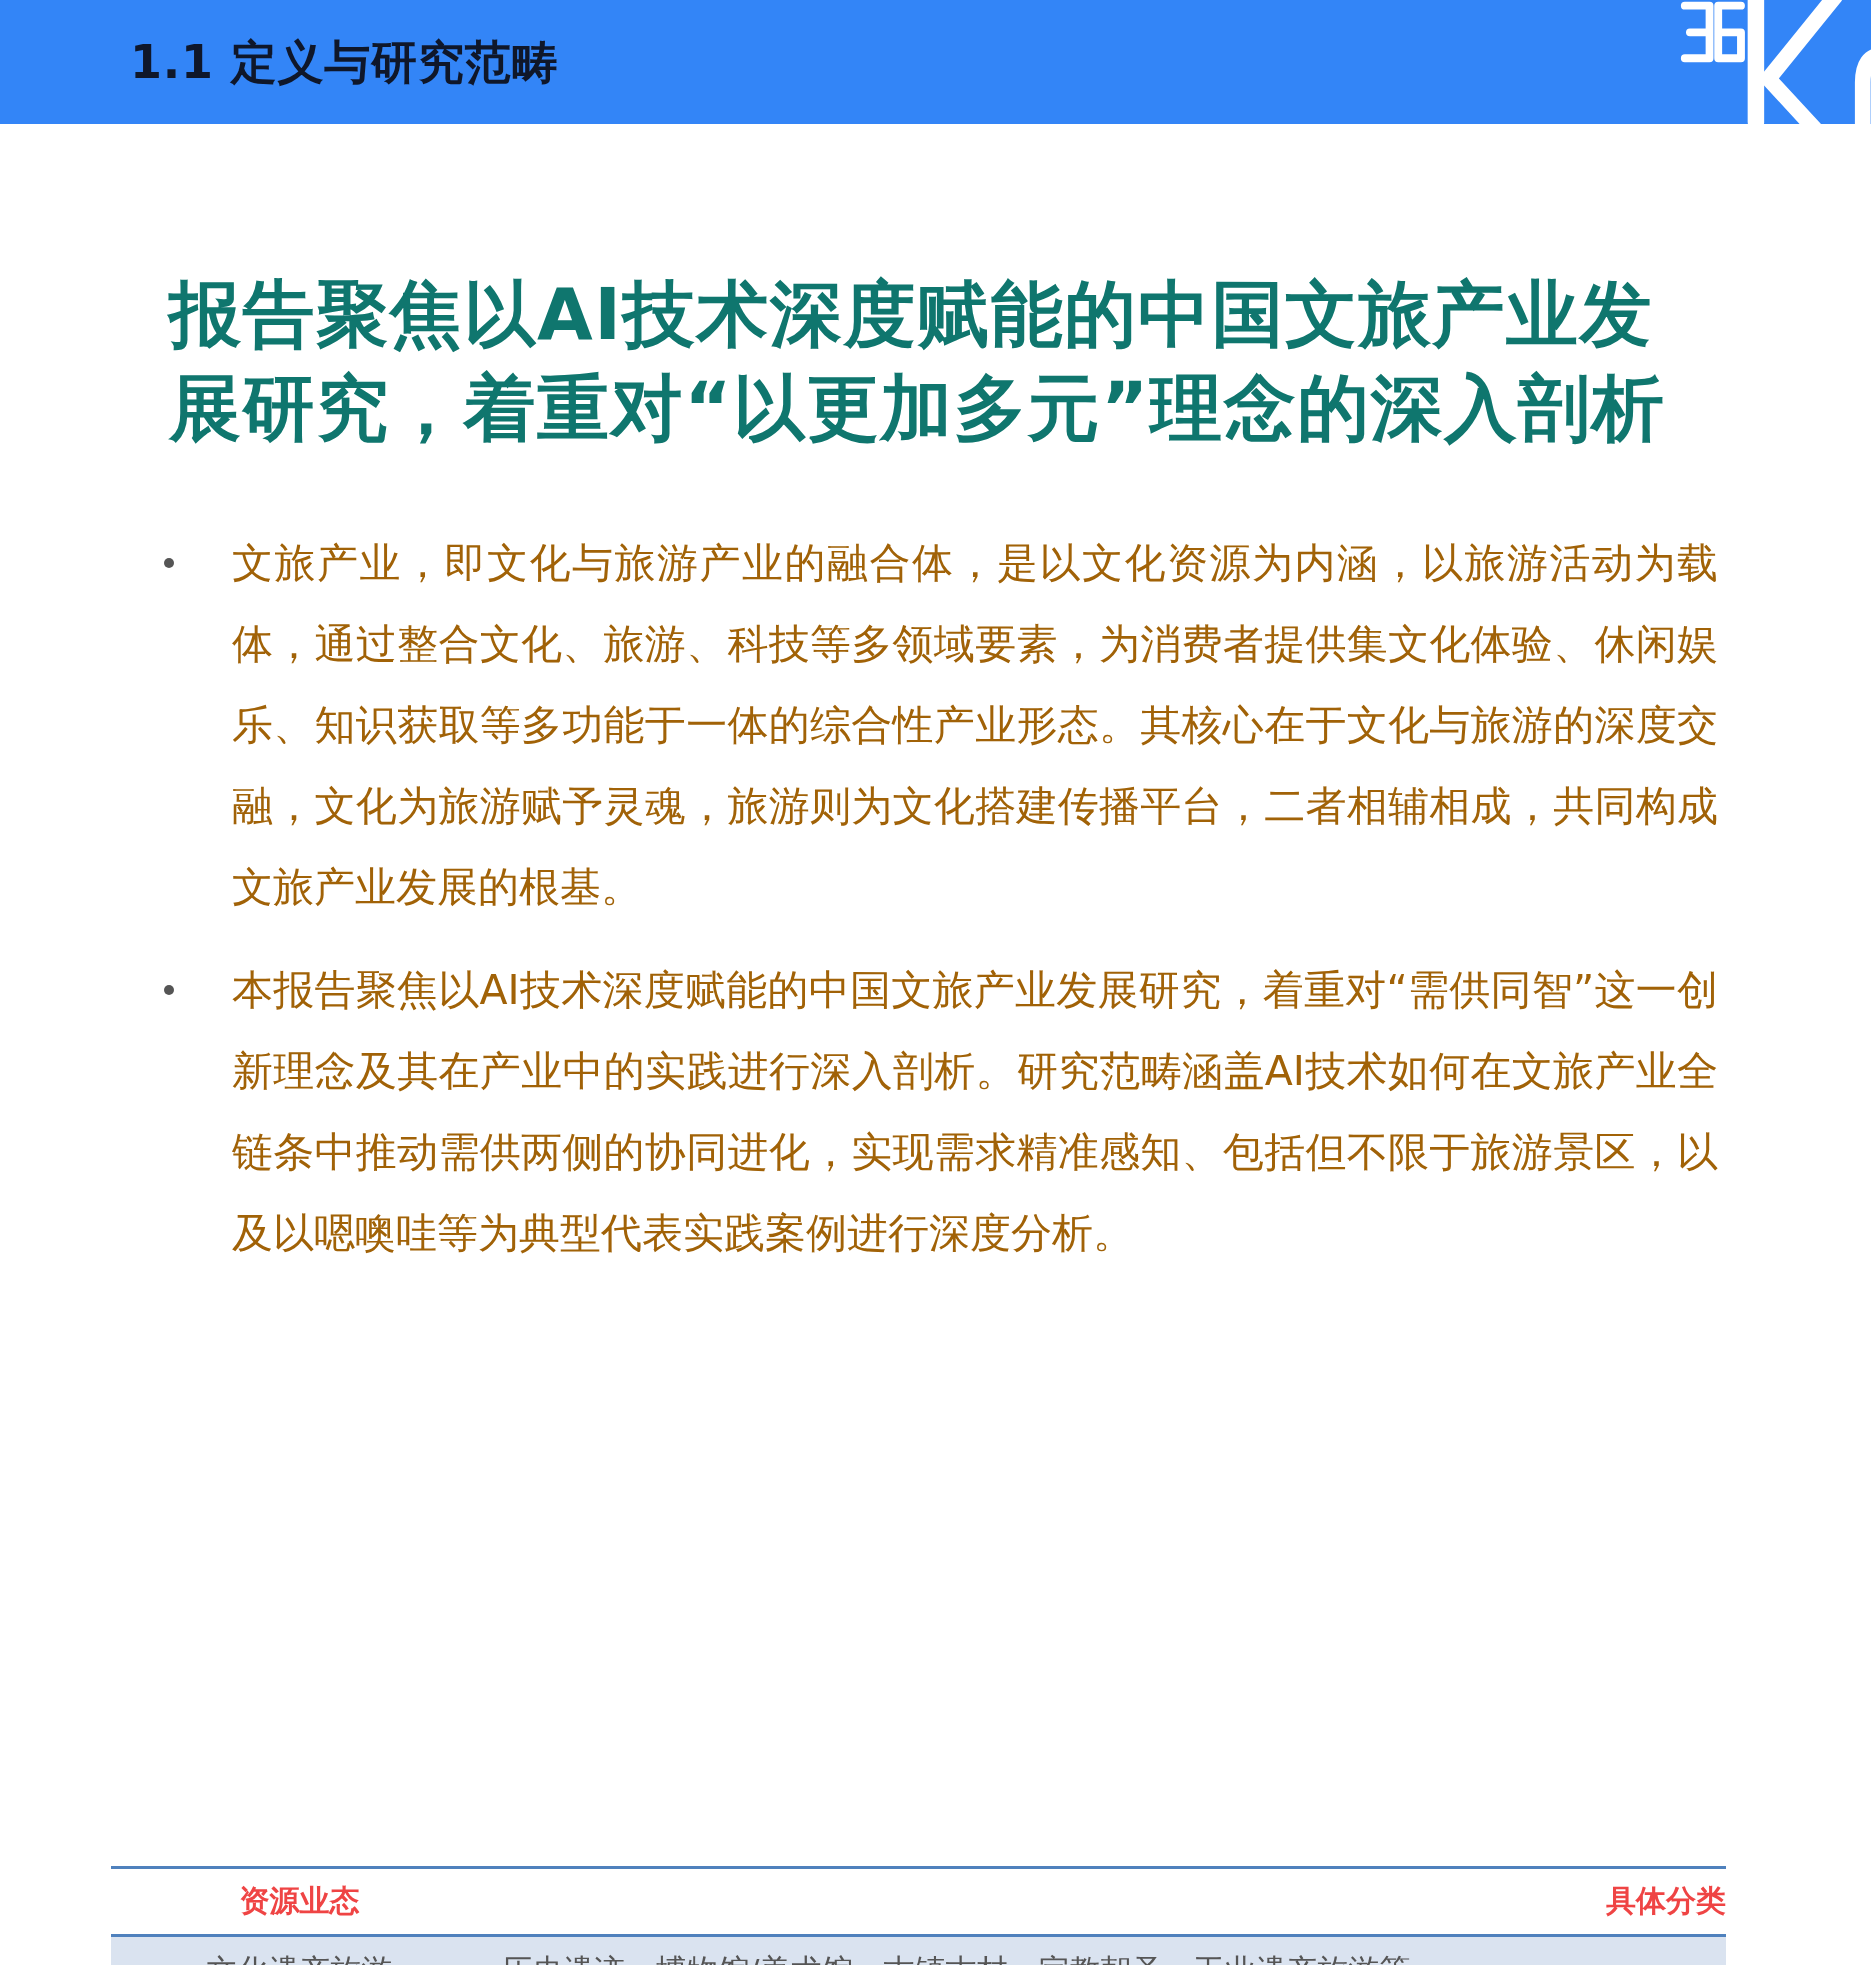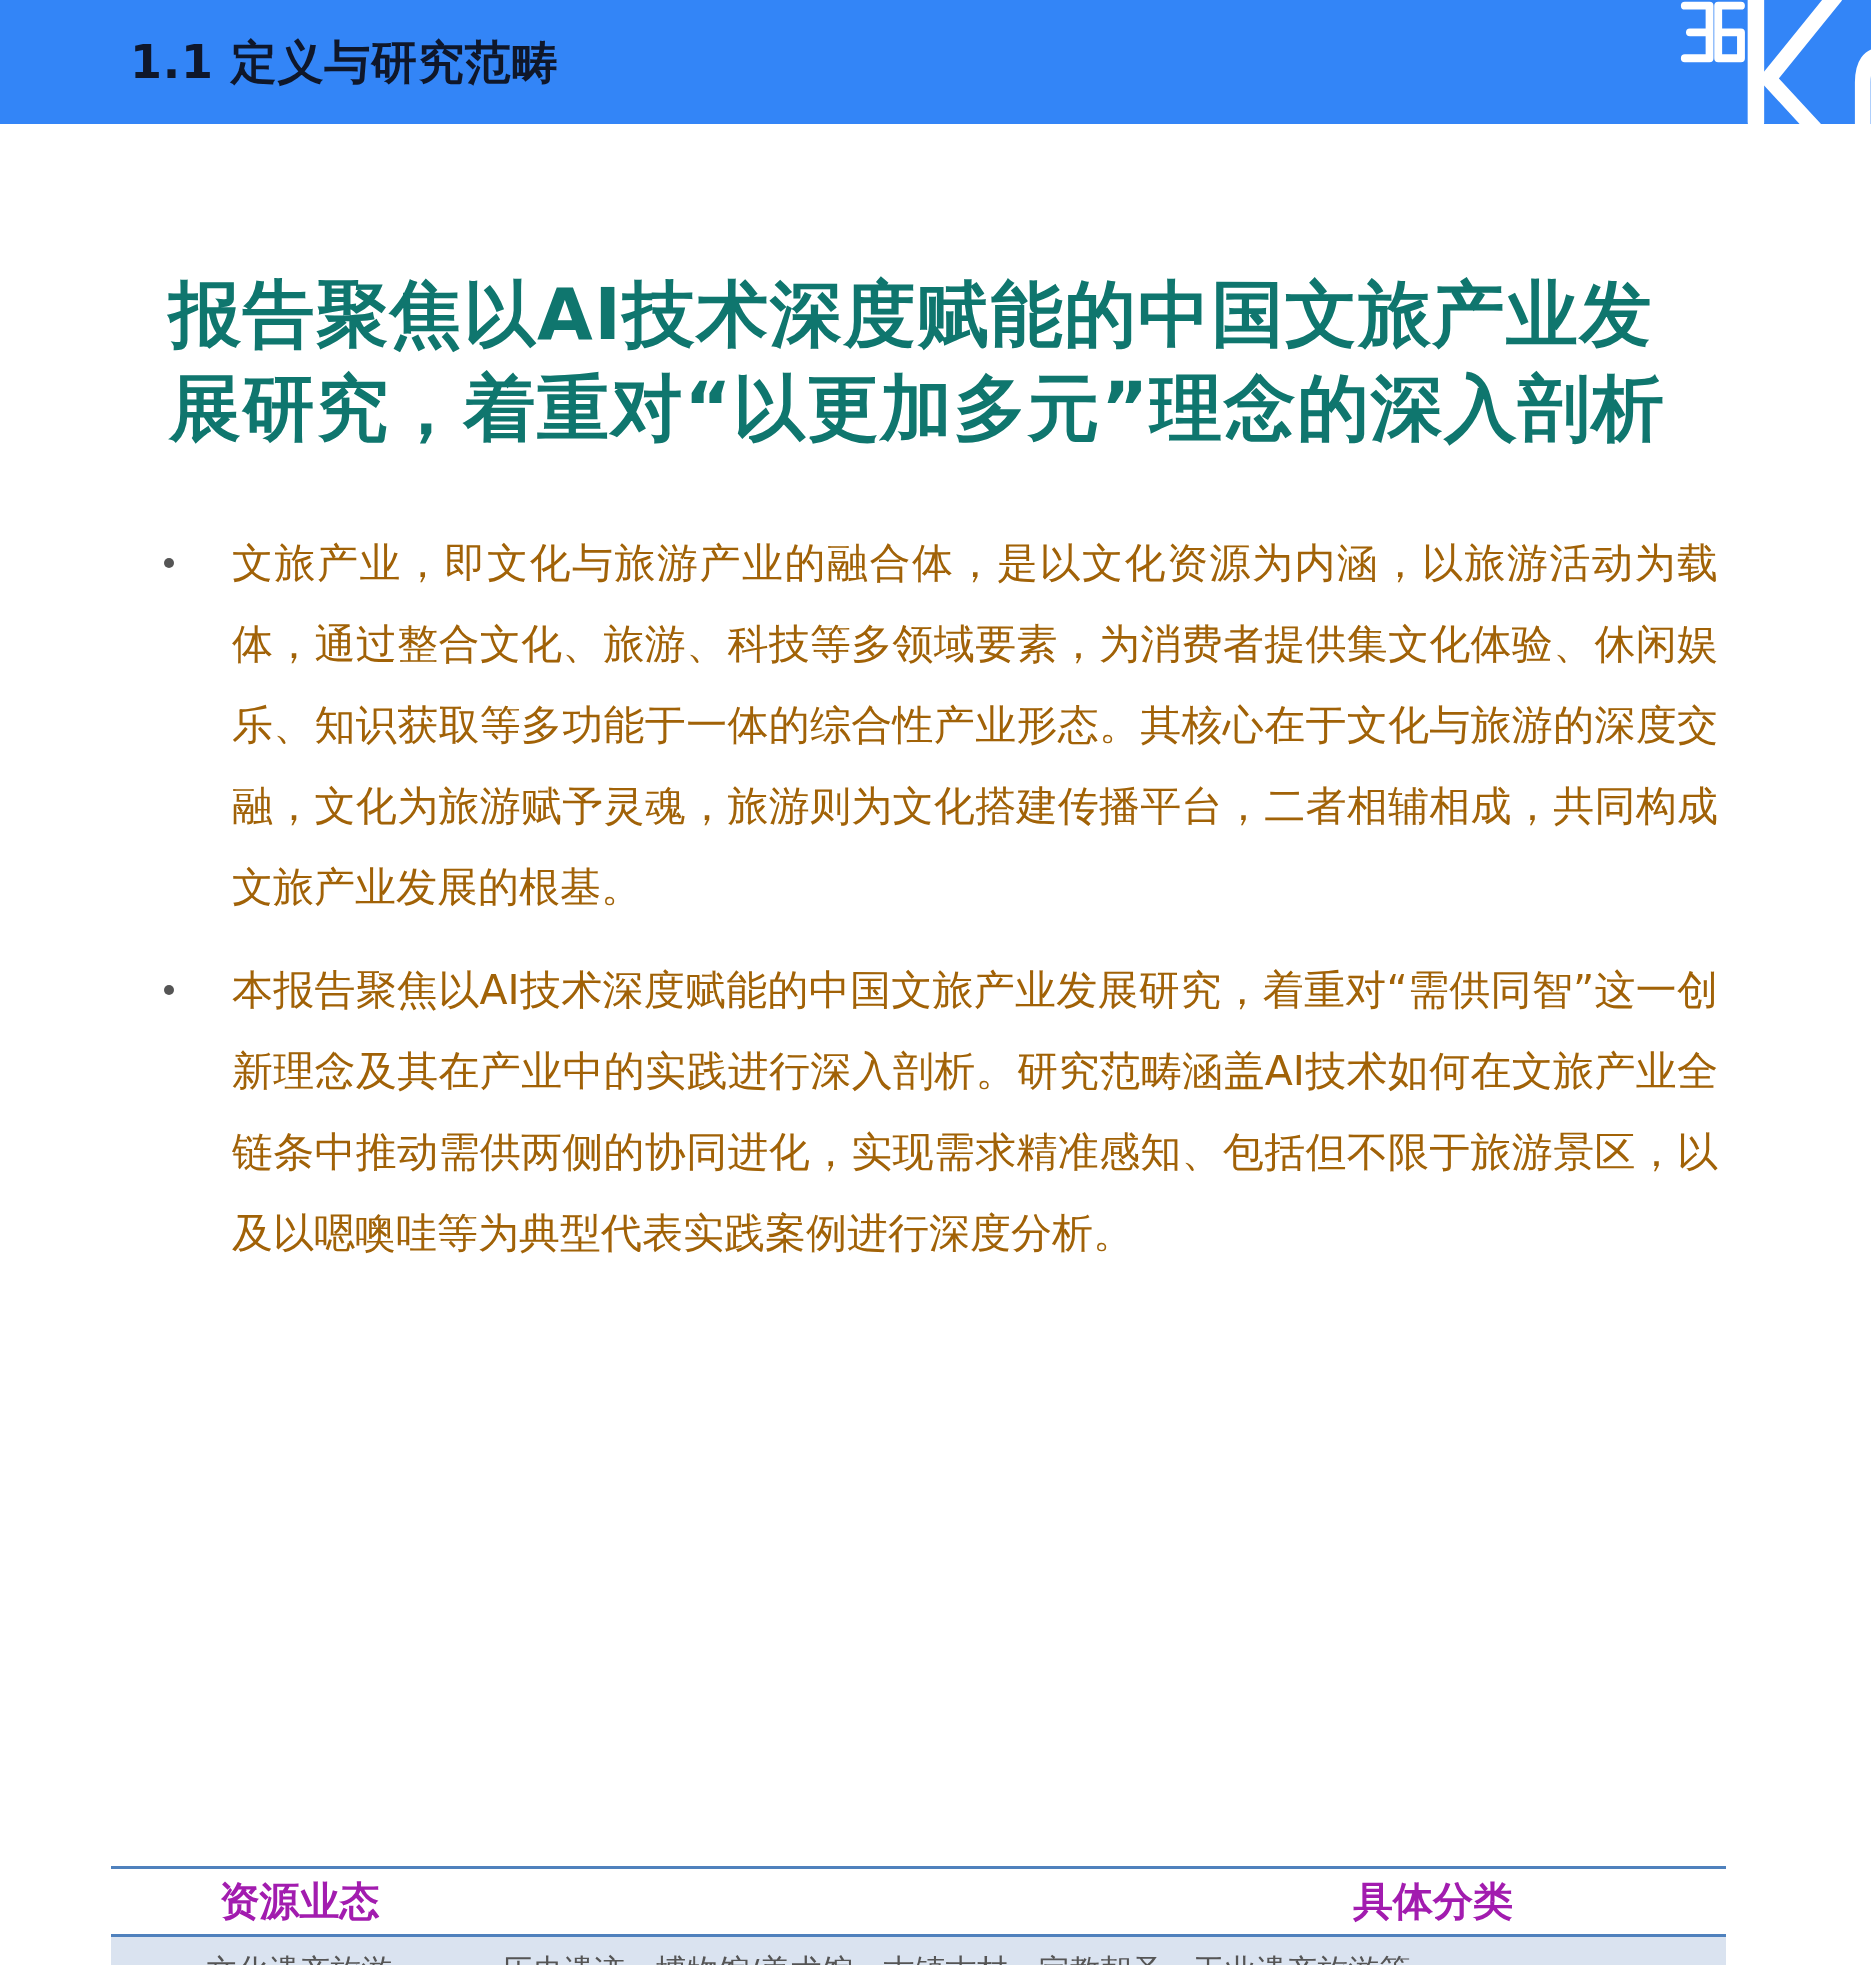--- a/index.html
+++ b/index.html
@@ -41,25 +41,25 @@
   .bullet .text { display: block; width: 1486px; text-align: justify; }
   .table {
     position: absolute; left: 111px; top: 1866px; width: 1615px;
     border-top: 3.1px solid #4f81bd; border-bottom: 3.1px solid #4f81bd;
   }
   .thead {
     display: flex; height: 65px; align-items: center;
     border-bottom: 3.1px solid #4f81bd;
   }
   .th {
-    font-size: 40px; font-weight: bold; color: #a21caf; text-align: center;
+    font-size: 30px; font-weight: bold; color: #ef4444; text-align: center;
   }
   .col1 { width: 377px; text-align: center; flex: none; }
   .col2 { flex: 1; }
-  .th.col2 { text-align: center; padding-left: 652px; }
+  .th.col2 { text-align: right; padding-left: 652px; }
   .row {
     display: flex; height: 68px; align-items: center;
   }
   .row.alt { background: #dae3f0; }
   .td { font-size: 31px; color: #555555; white-space: nowrap; }
   .td.col2 { padding-left: 13px; }
 </style>
 </head>
 <body>
 

